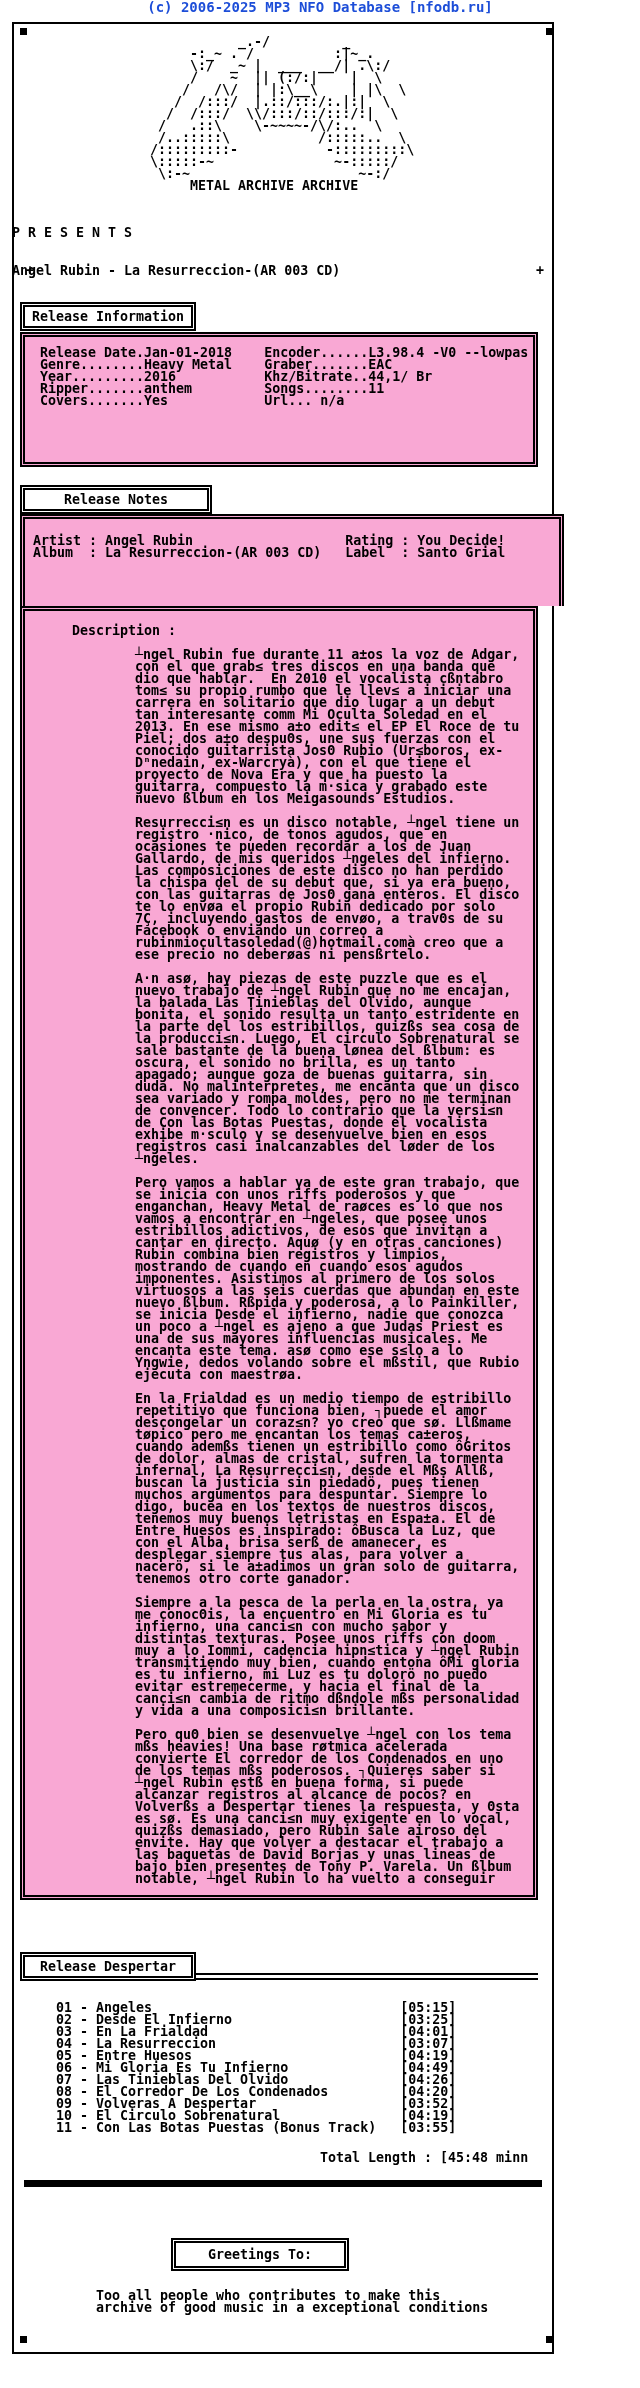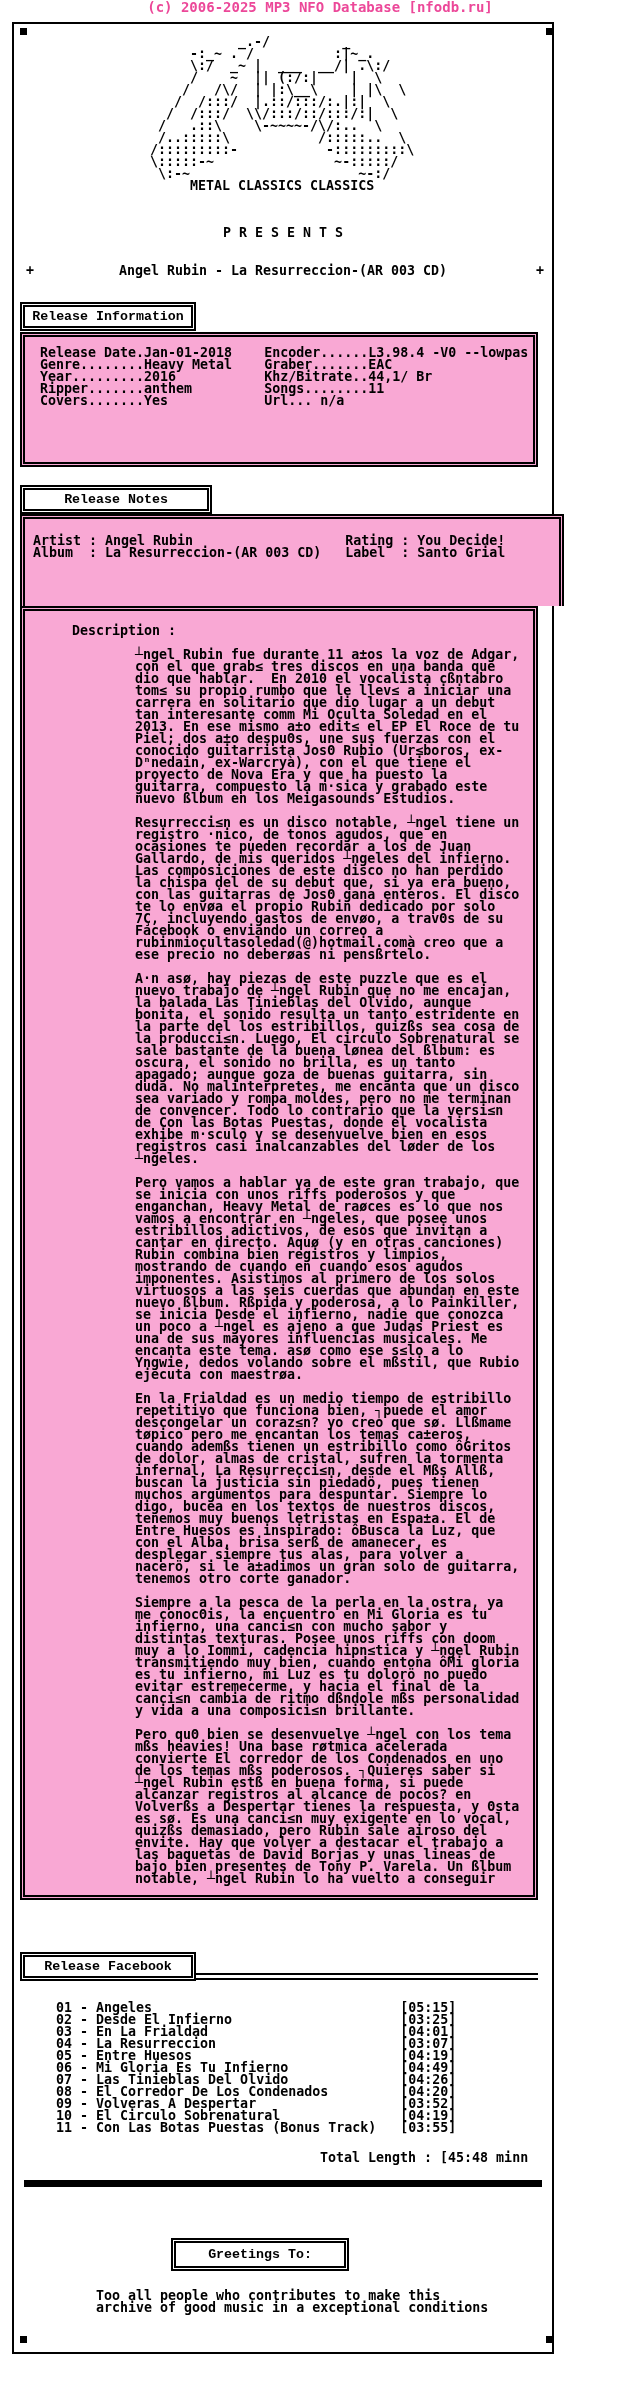--- a/index.html
+++ b/index.html
@@ -3,26 +3,26 @@
 <meta charset="utf-8">
 <style>
   html,body{margin:0;padding:0;background:#fff;}
   body{
     width:640px;height:2388px;position:relative;overflow:hidden;
     font-family:"DejaVu Sans Mono","Liberation Mono",monospace;
     font-size:13.3px;line-height:12px;font-weight:bold;color:#000;
   }
   pre{margin:0;font:inherit;white-space:pre;}
   .abs{position:absolute;}
-  .copyright{top:1px;left:0;width:640px;text-align:center;font-size:14px;color:#ec4899;}
+  .copyright{top:1px;left:0;width:640px;text-align:center;font-size:14px;color:#1d4ed8;}
   .nfo-box{left:12px;top:22px;width:542px;height:2332px;border:2px solid #000;box-sizing:border-box;}
   .sq{width:7px;height:7px;background:#000;}
-  .center-row{left:12px;width:542px;text-align:center;}
+  .center-row{left:12px;width:542px;}
   .tab{border:5px double #000;box-sizing:border-box;background:#fff;
-       display:flex;align-items:center;justify-content:center;z-index:3;font-family:Liberation Mono, monospace;}
+       display:flex;align-items:center;justify-content:center;z-index:3;}
   .dbox{border:5px double #000;box-sizing:border-box;background:#f9a8d4;}
   .rule2{box-sizing:border-box;border-top:2px solid #000;border-bottom:2px solid #000;background:#fff;z-index:1;}
   .bar{background:#000;}
   .plusL{position:absolute;left:14px;top:0;}
   .plusR{position:absolute;right:10px;top:0;}
 </style>
 </head>
 <body>
 
 <div class="abs copyright">(c) 2006-2025 MP3 NFO Database [nfodb.ru]</div>
@@ -39,21 +39,21 @@
      \:/  _~ |  ___  __/| .\:/
      /    ~  || (:/:|    |  \
     /   /\/  | |:\__\    | |\  \
    /  /:::/  |.::/:::/:.|:|  \
   /  /:::/  \\/:::/::/:::/:|  \
  /   .::\    \-~~~~-/\/:..  \
  /..:::::\           /:::::..  \
 /:::::::::-           -:::::::::\
 \:::::-~               ~-:::::/
  \:-~                     ~-:/
-     METAL CLASSICS CLASSICS</pre>
+     METAL ARCHIVE ARCHIVE</pre>
 
 <div class="abs center-row" style="top:227px;">P R E S E N T S</div>
 
 <div class="abs center-row" style="top:265px;">
   <span class="plusL">+</span>
   <span>Angel Rubin - La Resurreccion-(AR 003 CD)</span>
   <span class="plusR">+</span>
 </div>
 
 <div class="abs tab" style="left:20px;top:302px;width:176px;height:29px;">
@@ -176,21 +176,21 @@
 Volverßs a Despertar tienes la respuesta, y Θsta
 es sø. Es una canci≤n muy exigente en lo vocal,
 quizßs demasiado, pero Rubin sale airoso del
 envite. Hay que volver a destacar el trabajo a
 las baquetas de David Borjas y unas lineas de
 bajo bien presentes de Tony P. Varela. Un ßlbum
 notable, ┴ngel Rubin lo ha vuelto a conseguir</pre>
 
 <div class="abs rule2" style="left:20px;top:1973px;width:518px;height:7px;"></div>
 <div class="abs tab" style="left:20px;top:1952px;width:176px;height:29px;">
-  <span>Release Facebook</span>
+  <span>Release Despertar</span>
 </div>
 <pre class="abs" style="left:56px;top:2002px;">01 - Angeles                               [05:15]
 02 - Desde El Infierno                     [03:25]
 03 - En La Frialdad                        [04:01]
 04 - La Resurreccion                       [03:07]
 05 - Entre Huesos                          [04:19]
 06 - Mi Gloria Es Tu Infierno              [04:49]
 07 - Las Tinieblas Del Olvido              [04:26]
 08 - El Corredor De Los Condenados         [04:20]
 09 - Volveras A Despertar                  [03:52]

